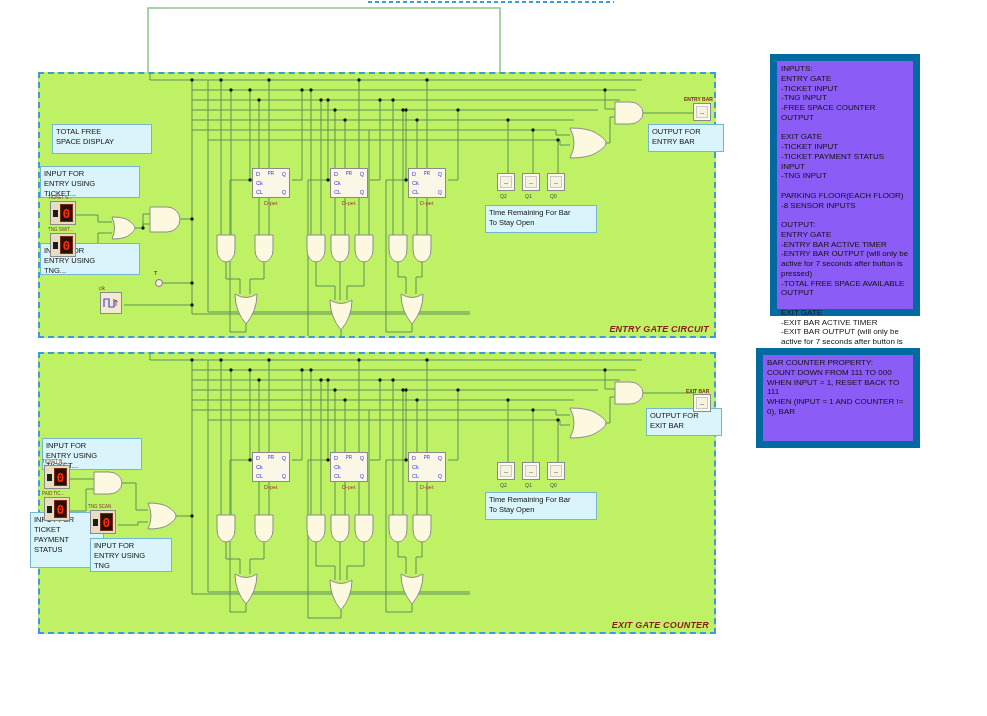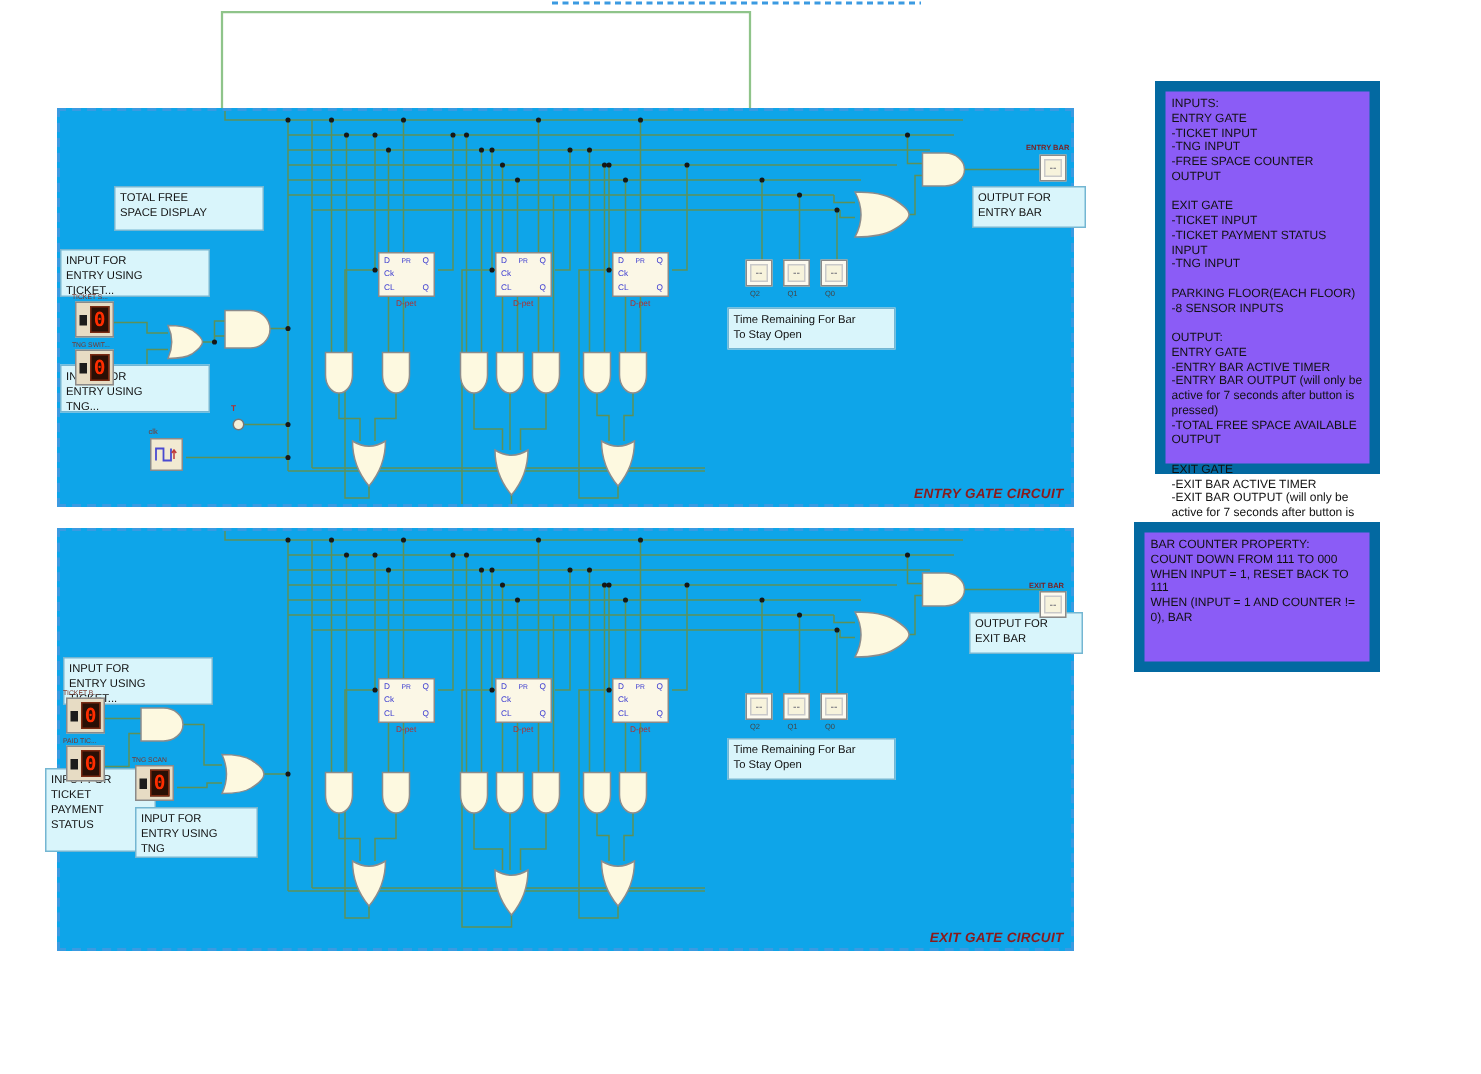--- a/index.html
+++ b/index.html
@@ -1,18 +1,18 @@
 <!DOCTYPE html>
 <html><head>
 <meta charset="utf-8">
 <style>
   html,body{margin:0;padding:0}
   body{width:987px;height:716px;position:relative;background:#ffffff;
        font-family:"Liberation Sans",sans-serif;overflow:hidden}
-  .block{position:absolute;background:#0ea5e9;border:2px dashed #3b9ae1;box-sizing:border-box}
+  .block{position:absolute;background:#bef264;border:2px dashed #3b9ae1;box-sizing:border-box}
   .block svg{position:absolute;left:0;top:0}
   .labelbox{position:absolute;background:#d9f5fb;border:1px solid #74b6d2;
             font-size:7.5px;line-height:1.35;padding:2px 3px;white-space:pre-line;
             color:#111;box-sizing:border-box;overflow:hidden}
   .note{position:absolute;background:#8b5cf6;border:7px solid #0369a1;
         font-size:8px;line-height:1.22;padding:3px 4px;white-space:pre-line;
         color:#111;box-sizing:border-box}
   .caption{position:absolute;right:5px;bottom:2px;font-size:9px;font-weight:bold;
            font-style:italic;color:#8b1a1a;letter-spacing:.2px}
   .swlabel{position:absolute;font-size:4.5px;color:#7b352a;white-space:nowrap}
@@ -139,24 +139,24 @@
       <path d="M30,125 H54 M30,157 H46 V135 H54 M82,129 H96 V156 H108 M78,171 H98 V168 H108 M136,162 H152"></path>
     </g>
     <g fill="#fdf9e0" stroke="#8c8c8c">
       <use href="#andRs" x="54" y="118"></use>
       <use href="#orRm" x="108" y="149"></use>
     </g>
     <g fill="#161616">
         <circle cx="152" cy="162" r="1.7"></circle>
       </g>
   </svg>
-  <div class="caption">EXIT GATE CIRCUIT</div>
-</div>
-
-<div class="labelbox" style="left:76px;top:124px;width:100px;height:30px">TOTAL FREE
+  <div class="caption">EXIT GATE COUNTER</div>
+</div>
+
+<div class="labelbox" style="left:52px;top:124px;width:100px;height:30px">TOTAL FREE
 SPACE DISPLAY</div>
 <div class="labelbox" style="left:40px;top:166px;width:100px;height:32px">INPUT FOR
 ENTRY USING
 TICKET...</div>
 <div class="labelbox" style="left:40px;top:243px;width:100px;height:32px">INPUT FOR
 ENTRY USING
 TNG...</div>
 <div class="labelbox" style="left:648px;top:124px;width:76px;height:28px">OUTPUT FOR
 ENTRY BAR</div>
 <div class="labelbox" style="left:485px;top:205px;width:112px;height:28px">Time Remaining For Bar

